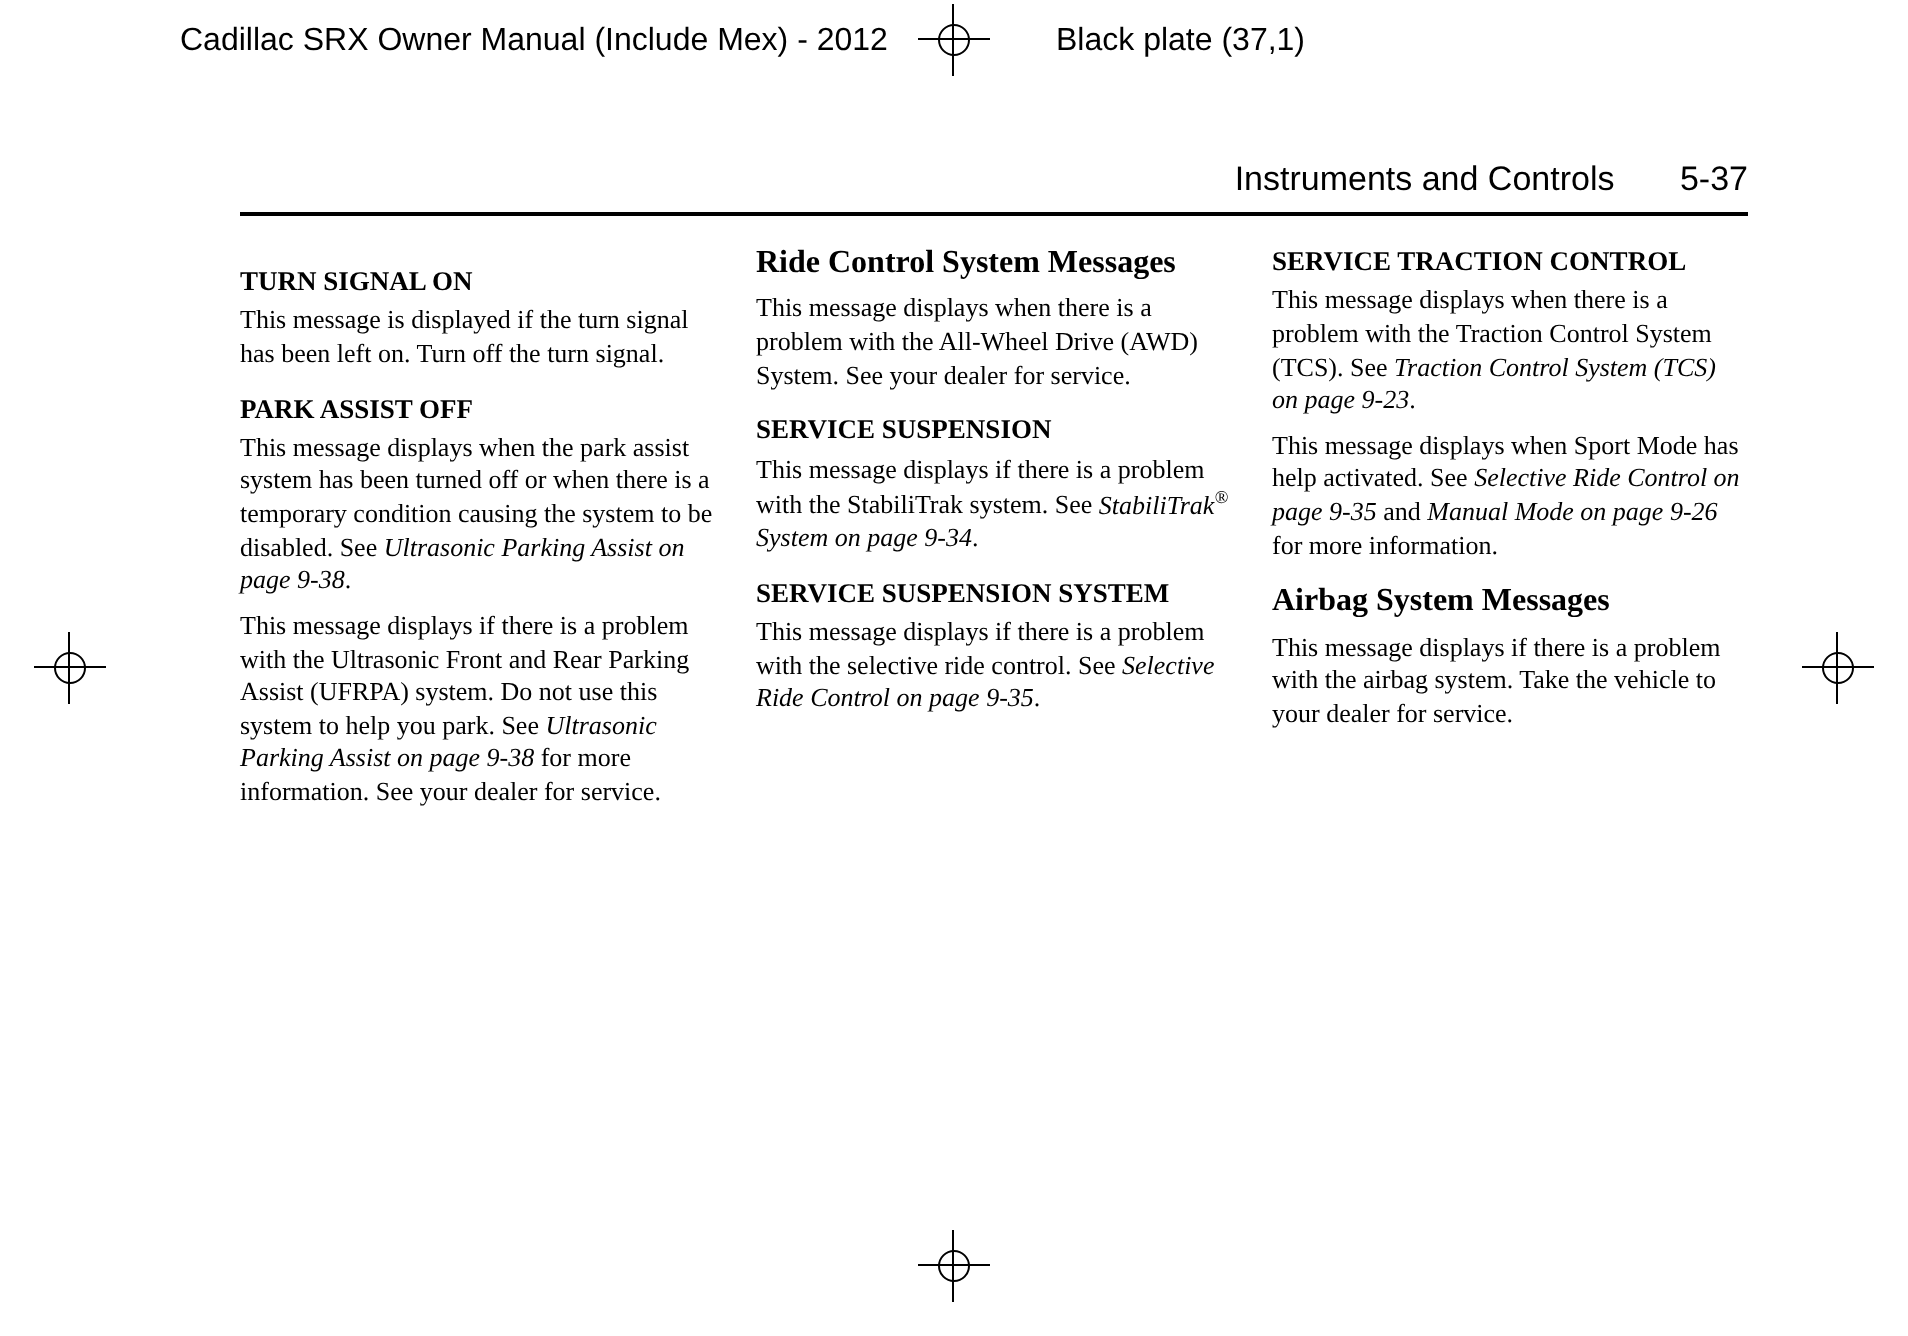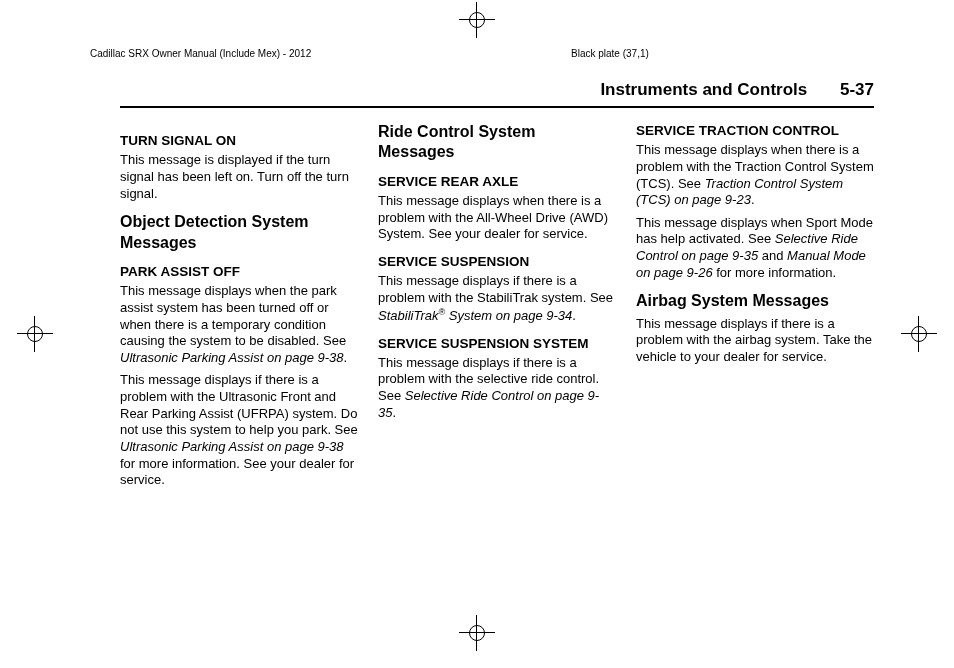--- a/index.html
+++ b/index.html
@@ -9,25 +9,24 @@
     background: #fff;
     font-family: Arial, Helvetica, sans-serif;
     color: #000;
     position: relative;
     overflow: hidden;
   }
   .topbar {
     position: absolute;
     top: 12px; left: 0; right: 0;
     height: 30px;
-    font-size: 10px;
-    margin-top: 36px;
+    font-size: 16px;
   }
   .topbar .left { position: absolute; left: 90px; top: 0; }
-  .topbar .right { position: absolute; left: 571px; top: 0; }
+  .topbar .right { position: absolute; left: 528px; top: 0; }
   .regmark {
     position: absolute;
     top: 5px; left: 50%;
     transform: translateX(-50%);
     width: 30px; height: 30px;
   }
   .regmark::before, .regmark::after {
     content: ""; position: absolute; background: #000;
   }
   .regmark .circ {
@@ -42,30 +41,31 @@
   .sidemark .circ { position:absolute; width:16px; height:16px; border:1px solid #000; border-radius:50%; left:7px; top:7px;}
   .sidemark .h { position:absolute; left:-3px; top:14px; width:36px; height:1px; background:#000;}
   .sidemark .v { position:absolute; left:14px; top:-3px; width:1px; height:36px; background:#000;}
 
   .page {
     position: absolute;
     left: 120px; right: 80px; top: 80px; bottom: 60px;
   }
   .runhead {
     text-align: right;
-    font-weight: bold;
+    font-weight: normal;
     font-size: 17px;
     padding-bottom: 6px;
     border-bottom: 2px solid #000;
     margin-bottom: 14px;
   }
   .runhead .chapter { margin-right: 28px; }
   .cols {
     display: flex;
     gap: 20px;
+    font-family: Liberation Serif, serif;
   }
   .col { flex: 1 1 0; font-size: 13px; line-height: 1.28; }
   .h2 { font-size: 16px; font-weight: bold; margin-top: 10px; margin-bottom: 4px; }
   .h3 { font-size: 13.5px; font-weight: bold; margin-top: 10px; margin-bottom: 3px; }
   .p  { margin-bottom: 6px; }
   .it { font-style: italic; }
   sup { font-size: 9px; vertical-align: super; }
 </style>
 </head>
 <body>
@@ -101,36 +101,34 @@
     <span class="chapter">Instruments and Controls</span>
     <span>5-37</span>
   </div>
 
   <div class="cols">
 
     <div class="col">
       <div class="h3">TURN SIGNAL ON</div>
       <div class="p">This message is displayed if the turn signal has been left on. Turn off the turn signal.</div>
 
-      <div class="h2">Object Detection System Messages</div>
 
       <div class="h3">PARK ASSIST OFF</div>
       <div class="p">
         <span>This message displays when the park assist system has been turned off or when there is a temporary condition causing the system to be disabled. See </span><span class="it">Ultrasonic Parking Assist on page 9-38</span><span>.</span>
       </div>
 
       <div class="p">
         <span>This message displays if there is a problem with the Ultrasonic Front and Rear Parking Assist (UFRPA) system. Do not use this system to help you park. See </span><span class="it">Ultrasonic Parking Assist on page 9-38</span><span> for more information. See your dealer for service.</span>
       </div>
     </div>
 
     <div class="col">
       <div class="h2" style="margin-top:0">Ride Control System Messages</div>
 
-      <div class="h3">SERVICE REAR AXLE</div>
       <div class="p">This message displays when there is a problem with the All-Wheel Drive (AWD) System. See your dealer for service.</div>
 
       <div class="h3">SERVICE SUSPENSION</div>
       <div class="p">
         <span>This message displays if there is a problem with the StabiliTrak system. See </span><span class="it"><span>StabiliTrak</span><sup>®</sup><span> System on page 9-34</span></span><span>.</span>
       </div>
 
       <div class="h3">SERVICE SUSPENSION SYSTEM</div>
       <div class="p">
         <span>This message displays if there is a problem with the selective ride control. See </span><span class="it">Selective Ride Control on page 9-35</span><span>.</span>

